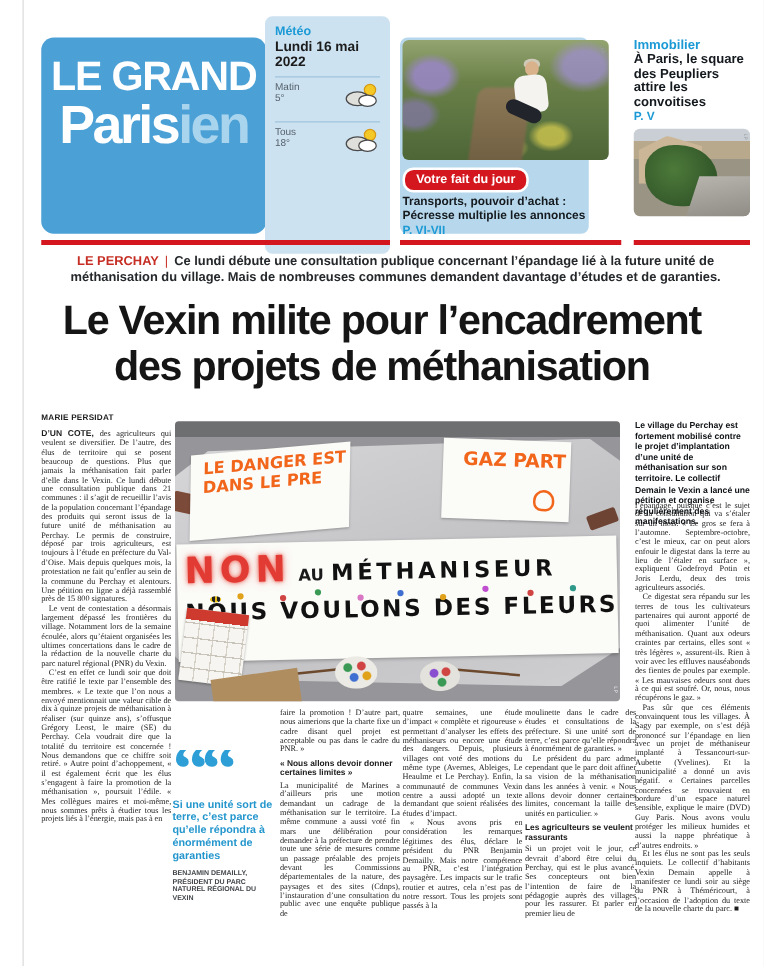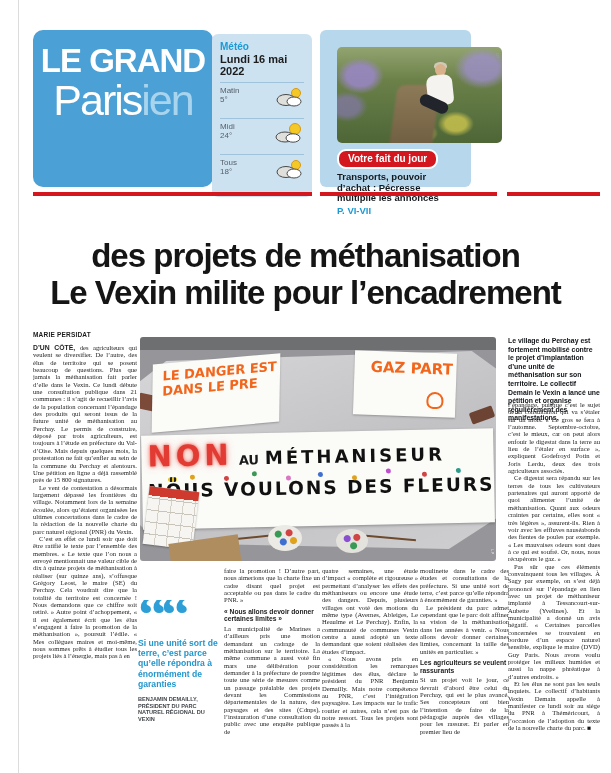--- a/index.html
+++ b/index.html
@@ -4,36 +4,36 @@
 <style>
   html,body{margin:0;padding:0;background:#f3f3f3;}
   .page{position:relative;width:611px;height:773px;background:#fff;overflow:hidden;
         font-family:"Liberation Serif",serif;color:#1c1c1c;}
   .fold-line{position:absolute;left:18px;top:0;width:1px;height:773px;background:#dcdcdc;}
 
   
   .masthead{position:absolute;left:33px;top:30px;width:180px;height:157px;background:#4ba0d6;
             border-radius:10px;text-align:center;color:#fff;font-family:"Liberation Sans",sans-serif;}
   .mh1{font-size:33px;font-weight:900;letter-spacing:-1px;margin-top:14px;line-height:34px;}
-  .mh2{font-size:43px;font-weight:400;letter-spacing:-2px;line-height:40px;margin-top:2px;}
+  .mh2{font-size:43px;font-weight:700;letter-spacing:-2px;line-height:40px;margin-top:2px;}
   .mh2 .lt{color:#a9d4ee;}
   .mh3{margin-top:16px;font-size:16px;font-weight:800;}
   .mh3 .bar{color:#a9d4ee;font-weight:400;padding:0 4px;}
 
-  .meteo{position:absolute;left:212px;top:34px;width:100px;height:163px;background:#cde2f1;
+  .meteo{position:absolute;left:212px;top:13px;width:100px;height:190px;background:#cde2f1;
          border-radius:6px;font-family:"Liberation Sans",sans-serif;box-sizing:border-box;padding:7px 8px;}
   .meteo .sec{color:#1b9ad5;font-weight:700;font-size:10px;}
   .meteo .date{font-weight:700;font-size:11px;line-height:12px;margin-top:1px;}
   .wrow{display:flex;justify-content:space-between;align-items:flex-start;border-top:1px solid #9fc3dc;
         margin-top:5px;padding-top:3px;height:27px;}
   .wlbl{font-size:8px;color:#55606a;line-height:9px;}
   .wicon{width:30px;height:22px;}
 
   .fait{position:absolute;left:320px;top:30px;width:151px;height:157px;background:#b7d8ec;
-        border-radius:6px;font-family:"Liberation Sans",sans-serif;box-sizing:border-box;padding:17px;}
+        border-radius:6px;font-family:"Liberation Sans",sans-serif;box-sizing:border-box;padding:2px;}
   .fait-photo{position:relative;width:165px;height:96px;border-radius:5px;overflow:hidden;
      background:linear-gradient(180deg,#93a470 0%,#6b8049 35%,#5a7340 70%,#4e6536 100%);}
   .fait-photo .flowers-l{position:absolute;inset:0;background:
      radial-gradient(ellipse 34px 26px at 14% 30%,rgba(154,134,200,.85) 0 40%,transparent 70%),
      radial-gradient(ellipse 30px 22px at 6% 62%,rgba(140,120,190,.6) 0 40%,transparent 70%),
      radial-gradient(ellipse 40px 30px at 88% 22%,rgba(160,142,210,.75) 0 40%,transparent 70%),
      radial-gradient(ellipse 26px 18px at 72% 80%,rgba(214,204,80,.75) 0 40%,transparent 70%),
      radial-gradient(ellipse 22px 14px at 52% 90%,rgba(200,190,90,.6) 0 40%,transparent 70%);}
   .fait-photo .path{position:absolute;left:34%;top:40%;width:26%;height:70%;
      background:linear-gradient(180deg,#8d7a57,#6d5c40);transform:skewX(-8deg);border-radius:8px;filter:blur(1px);}
@@ -170,28 +170,20 @@
     <div class="date">Lundi 16 mai 2022</div>
     <div class="wrow">
       <div class="wlbl"><span>Matin</span><br><span>5°</span></div>
       <svg class="wicon" viewBox="0 0 30 22">
         <circle cx="22" cy="7" r="4.5" fill="#f4c826" stroke="#d89a12" stroke-width="1"></circle>
         <ellipse cx="12" cy="14" rx="9" ry="5.5" fill="#dfdfdc" stroke="#4a4a4a" stroke-width="1"></ellipse>
         <ellipse cx="20" cy="15.5" rx="7" ry="4.5" fill="#ffffff" stroke="#4a4a4a" stroke-width="1"></ellipse>
       </svg>
     </div>
     <div class="wrow">
-      <div class="wlbl"><span>Midi</span><br><span>24°</span></div>
-      <svg class="wicon" viewBox="0 0 30 22">
-        <circle cx="21" cy="7" r="5.5" fill="#f4c826" stroke="#d89a12" stroke-width="1"></circle>
-        <ellipse cx="11" cy="15" rx="9" ry="5" fill="#dfdfdc" stroke="#4a4a4a" stroke-width="1"></ellipse>
-        <ellipse cx="19" cy="16" rx="7" ry="4.2" fill="#ffffff" stroke="#4a4a4a" stroke-width="1"></ellipse>
-      </svg>
-    </div>
-    <div class="wrow">
       <div class="wlbl"><span>Tous</span><br><span>18°</span></div>
       <svg class="wicon" viewBox="0 0 30 22">
         <circle cx="22" cy="7" r="4.5" fill="#f4c826" stroke="#d89a12" stroke-width="1"></circle>
         <ellipse cx="12" cy="14" rx="9" ry="5.5" fill="#dfdfdc" stroke="#4a4a4a" stroke-width="1"></ellipse>
         <ellipse cx="20" cy="15.5" rx="7" ry="4.5" fill="#ffffff" stroke="#4a4a4a" stroke-width="1"></ellipse>
       </svg>
     </div>
   </div>
 
   <div class="fait">
@@ -204,30 +196,46 @@
           <div class="jacket"></div>
           <div class="pants"></div>
       </div>
       <div class="vcredit" style="right:2px;top:6px;">LP</div>
     </div>
     <span class="badge">Votre fait du jour</span>
     <div class="fait-title">Transports, pouvoir d’achat : Pécresse multiplie les annonces</div>
     <div class="pref">P. VI-VII</div>
   </div>
 
+  <div class="immo">
+    <div class="sec">Immobilier</div>
+    <div class="ttl">À Paris, le square des Peupliers attire les convoitises</div>
+    <div class="pref" style="margin-top:0;">P. V</div>
+    <div class="immo-photo">
+      <div class="house"></div>
+      <div class="ivy"></div>
+      <div class="lane"></div>
+      <div class="vcredit" style="right:1px;top:4px;">LP</div>
+    </div>
+  </div>
 
   <div class="redline rl1"></div>
   <div class="redline rl2"></div>
   <div class="redline rl3"></div>
   <div class="redline rl4"></div>
 
+  <div class="standfirst">
+    <span class="kick">LE PERCHAY</span>
+    <span class="sep">|</span>
+    <span>Ce lundi débute une consultation publique concernant l’épandage lié à la future unité de méthanisation du village. Mais de nombreuses communes demandent davantage d’études et de garanties.</span>
+  </div>
 
   <div class="headline">
+    <div>Le Vexin milite pour l’encadrement</div>
     <div>des projets de méthanisation</div>
-    <div>Le Vexin milite pour l’encadrement</div>
   </div>
 
   <div class="byline">MARIE PERSIDAT</div>
 
   <div class="col c1">
       <div class="blk-p"><span class="lead">D’UN CÔTÉ, </span>des agriculteurs qui veulent se diversifier. De l’autre, des élus de territoire qui se posent beaucoup de questions. Plus que jamais la méthanisation fait parler d’elle dans le Vexin. Ce lundi débute une consultation publique dans 21 communes : il s’agit de recueillir l’avis de la population concernant l’épandage des produits qui seront issus de la future unité de méthanisation au Perchay. Le permis de construire, déposé par trois agriculteurs, est toujours à l’étude en préfecture du Val-d’Oise. Mais depuis quelques mois, la protestation ne fait qu’enfler au sein de la commune du Perchay et alentours. Une pétition en ligne a déjà rassemblé près de 15 800 signatures.</div>
       <div class="blk-p">Le vent de contestation a désormais largement dépassé les frontières du village. Notamment lors de la semaine écoulée, alors qu’étaient organisées les ultimes concertations dans le cadre de la rédaction de la nouvelle charte du parc naturel régional (PNR) du Vexin.</div>
       <div class="blk-p">C’est en effet ce lundi soir que doit être ratifié le texte par l’ensemble des membres. « Le texte que l’on nous a envoyé mentionnait une valeur cible de dix à quinze projets de méthanisation à réaliser (sur quinze ans), s’offusque Grégory Leost, le maire (SE) du Perchay. Cela voudrait dire que la totalité du territoire est concernée ! Nous demandons que ce chiffre soit retiré. » Autre point d’achoppement, « il est également écrit que les élus s’engagent à faire la promotion de la méthanisation », poursuit l’édile. « Mes collègues maires et moi-même, nous sommes prêts à étudier tous les projets liés à l’énergie, mais pas à en</div>
     </div>
   <div class="col cb">

